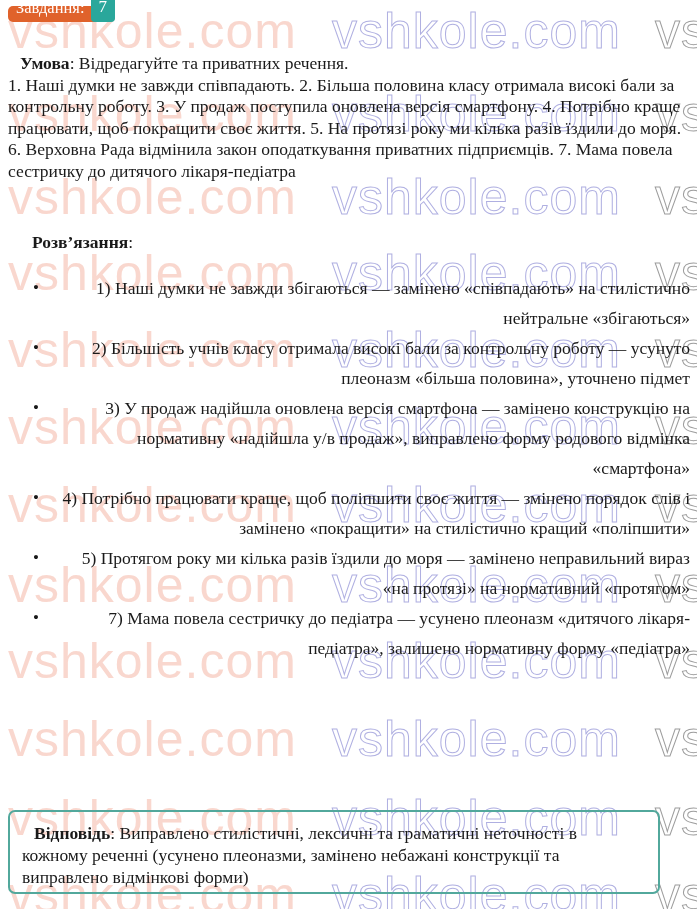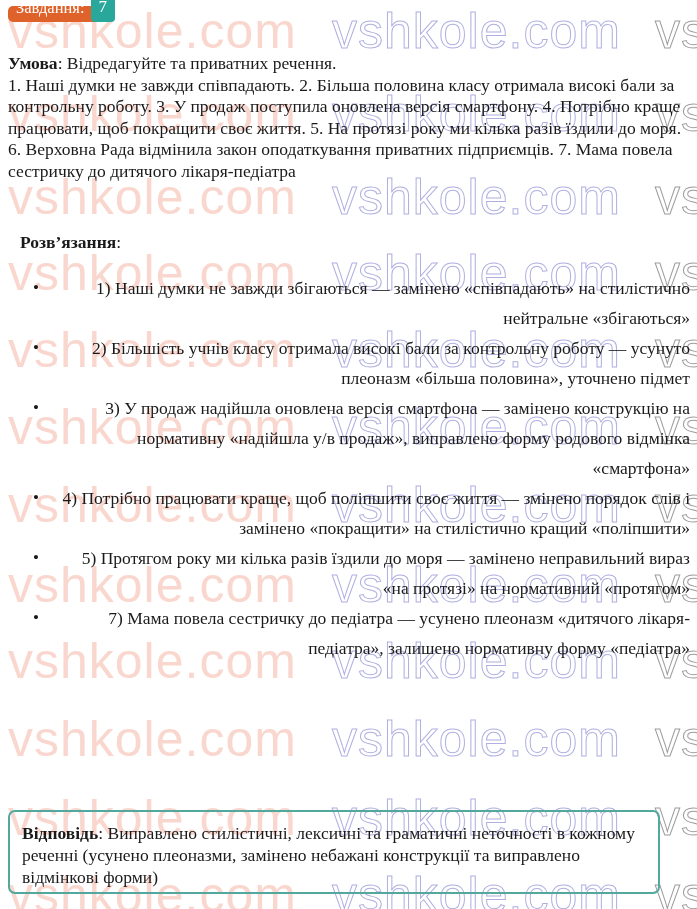--- a/index.html
+++ b/index.html
@@ -35,21 +35,21 @@
   }
   ul.steps li { position: relative; margin: 0; padding: 0; text-align: right; }
   ul.steps li::before {
     content: "•"; position: absolute; left: -25px; top: 0; font-size: 17px;
   }
   .answer-box {
     position: absolute; left: 8px; top: 810px; width: 652px; height: 84px;
     border: 2px solid #52a89c; border-radius: 7px; box-sizing: border-box;
     padding: 10px 14px 0 12px; line-height: 22px;
   }
-  b { font-weight: bold; }
+  b { font-weight: bold; margin-left: 12px; }
   .wm {
     position: absolute; font-family: "Liberation Sans", "DejaVu Sans", sans-serif;
     font-size: 50px; letter-spacing: 1px; pointer-events: none; line-height: 1;
   }
   .wm-red { color: rgba(232,110,80,0.28); }
   .wm-blue { color: transparent; -webkit-text-stroke: 1px rgba(110,110,200,0.55); }
   .wm-gray { color: transparent; -webkit-text-stroke: 1px rgba(90,90,90,0.6); }
 </style>
 </head>
 <body>

